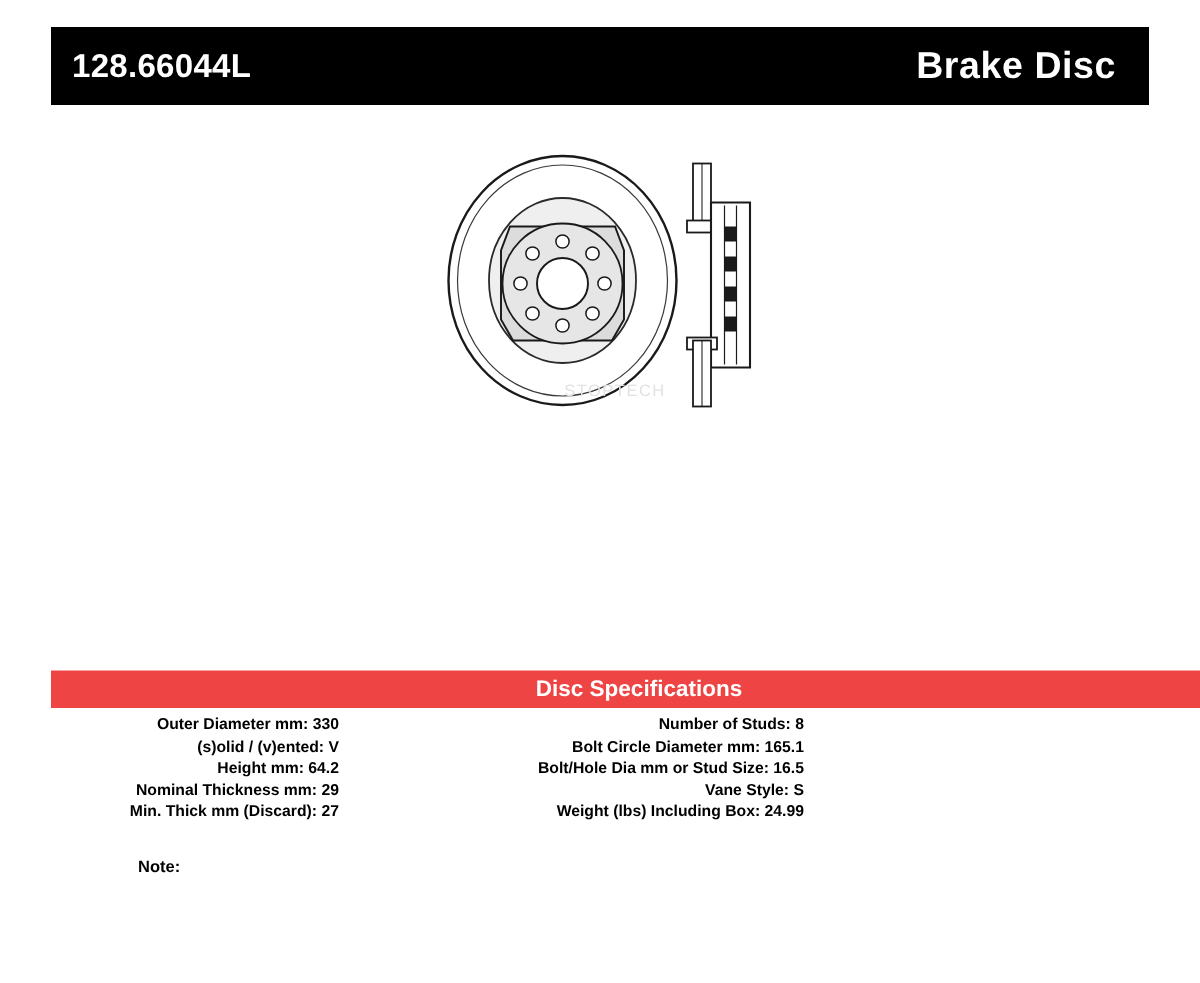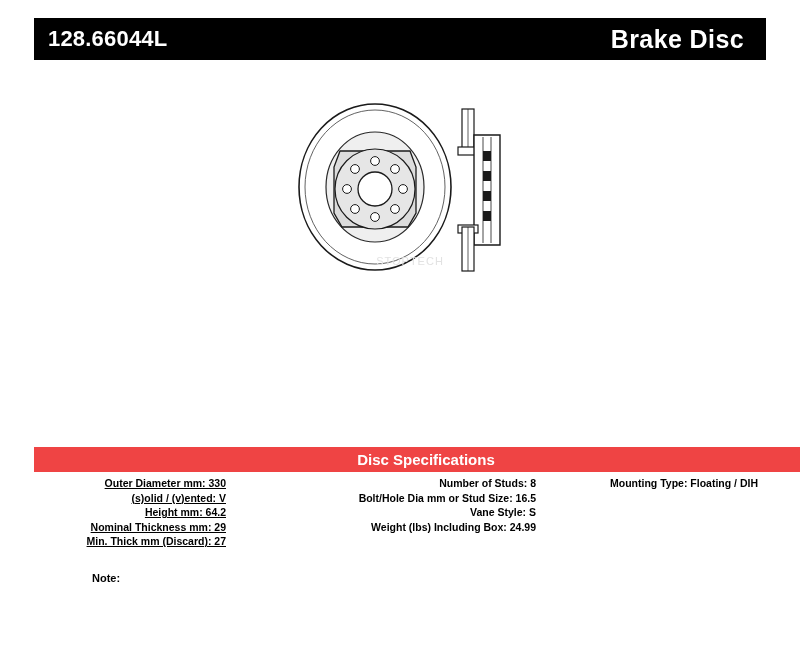--- a/index.html
+++ b/index.html
@@ -15,21 +15,21 @@
     position: relative;
     overflow: hidden;
   }
 
   
   .header-bar {
     position: absolute;
     left: 34px;
     top: 18px;
     width: 732px;
-    height: 42px;
+    height: 52px;
     background: #000000;
     display: flex;
     align-items: center;
     justify-content: space-between;
     box-sizing: border-box;
     padding: 0 14px;
   }
   .part-number {
     color: #ffffff;
     font-size: 22px;
@@ -89,21 +89,21 @@
     position: absolute;
     left: 34px;
     top: 476px;
     width: 732px;
     display: flex;
     align-items: flex-start;
   }
   .spec-col {
     box-sizing: border-box;
   }
-  .spec-col.col-1 { width: 200px; text-align: right; padding-right: 8px; text-decoration: underline; }
+  .spec-col.col-1 { width: 200px; text-align: right; padding-right: 8px; }
   .spec-col.col-2 { width: 310px; text-align: right; padding-right: 8px; }
   .spec-col.col-3 { width: 222px; text-align: right; padding-right: 8px; }
   .spec-row {
     font-size: 10.5px;
     font-weight: bold;
     line-height: 14.6px;
     white-space: nowrap;
   }
 
   
@@ -182,25 +182,23 @@
 <div class="spec-columns">
   <div class="spec-col col-1">
     <div class="spec-row">Outer Diameter mm: 330</div>
     <div class="spec-row">(s)olid / (v)ented: V</div>
     <div class="spec-row">Height mm: 64.2</div>
     <div class="spec-row">Nominal Thickness mm: 29</div>
     <div class="spec-row">Min. Thick mm (Discard): 27</div>
   </div>
   <div class="spec-col col-2">
     <div class="spec-row">Number of Studs: 8</div>
+    <div class="spec-row">Bolt Circle Diameter mm: 165.1</div>
     <div class="spec-row">Bolt/Hole Dia mm or Stud Size: 16.5</div>
     <div class="spec-row">Vane Style: S</div>
     <div class="spec-row">Weight (lbs) Including Box: 24.99</div>
   </div>
-  <div class="spec-col col-3">
-    <div class="spec-row">Mounting Type: Floating / DIH</div>
-  </div>
 </div>
 
 <div class="note-row">
   <span class="note-label">Note:</span>
   <span></span>
 </div>
 
 </body></html>

